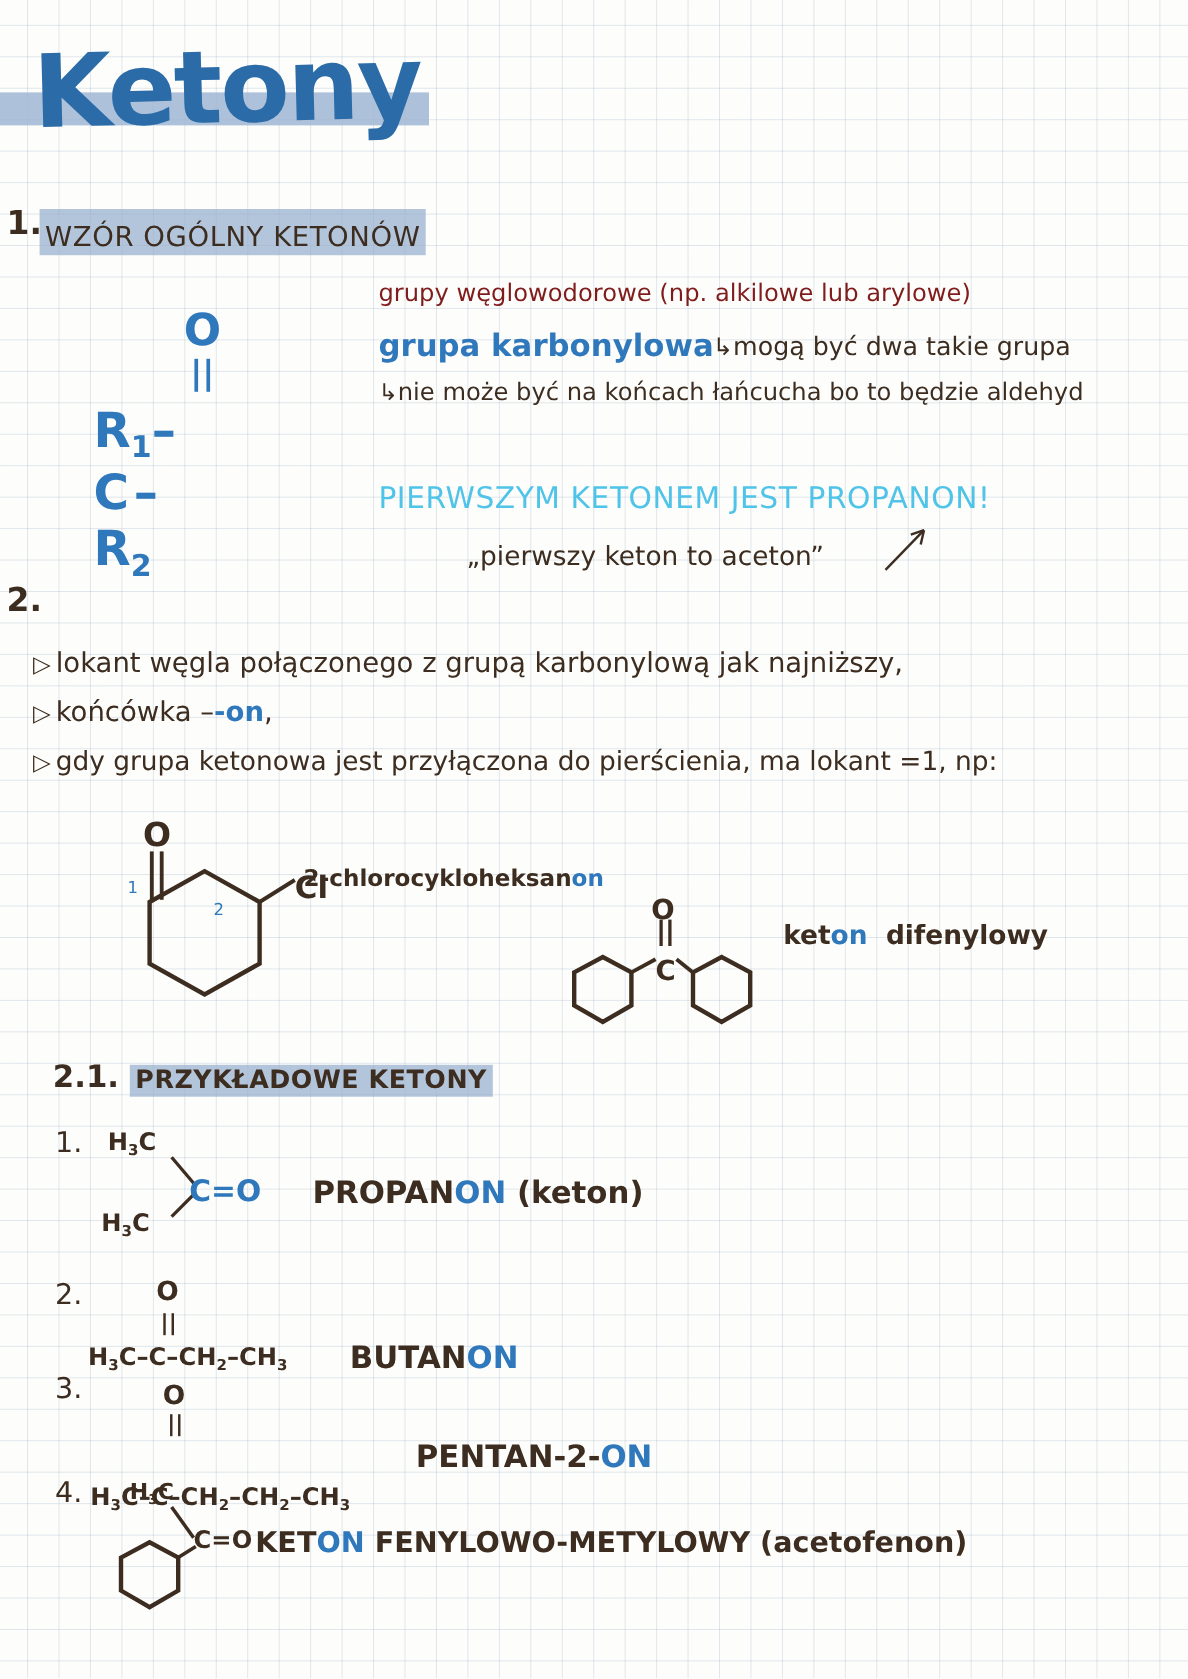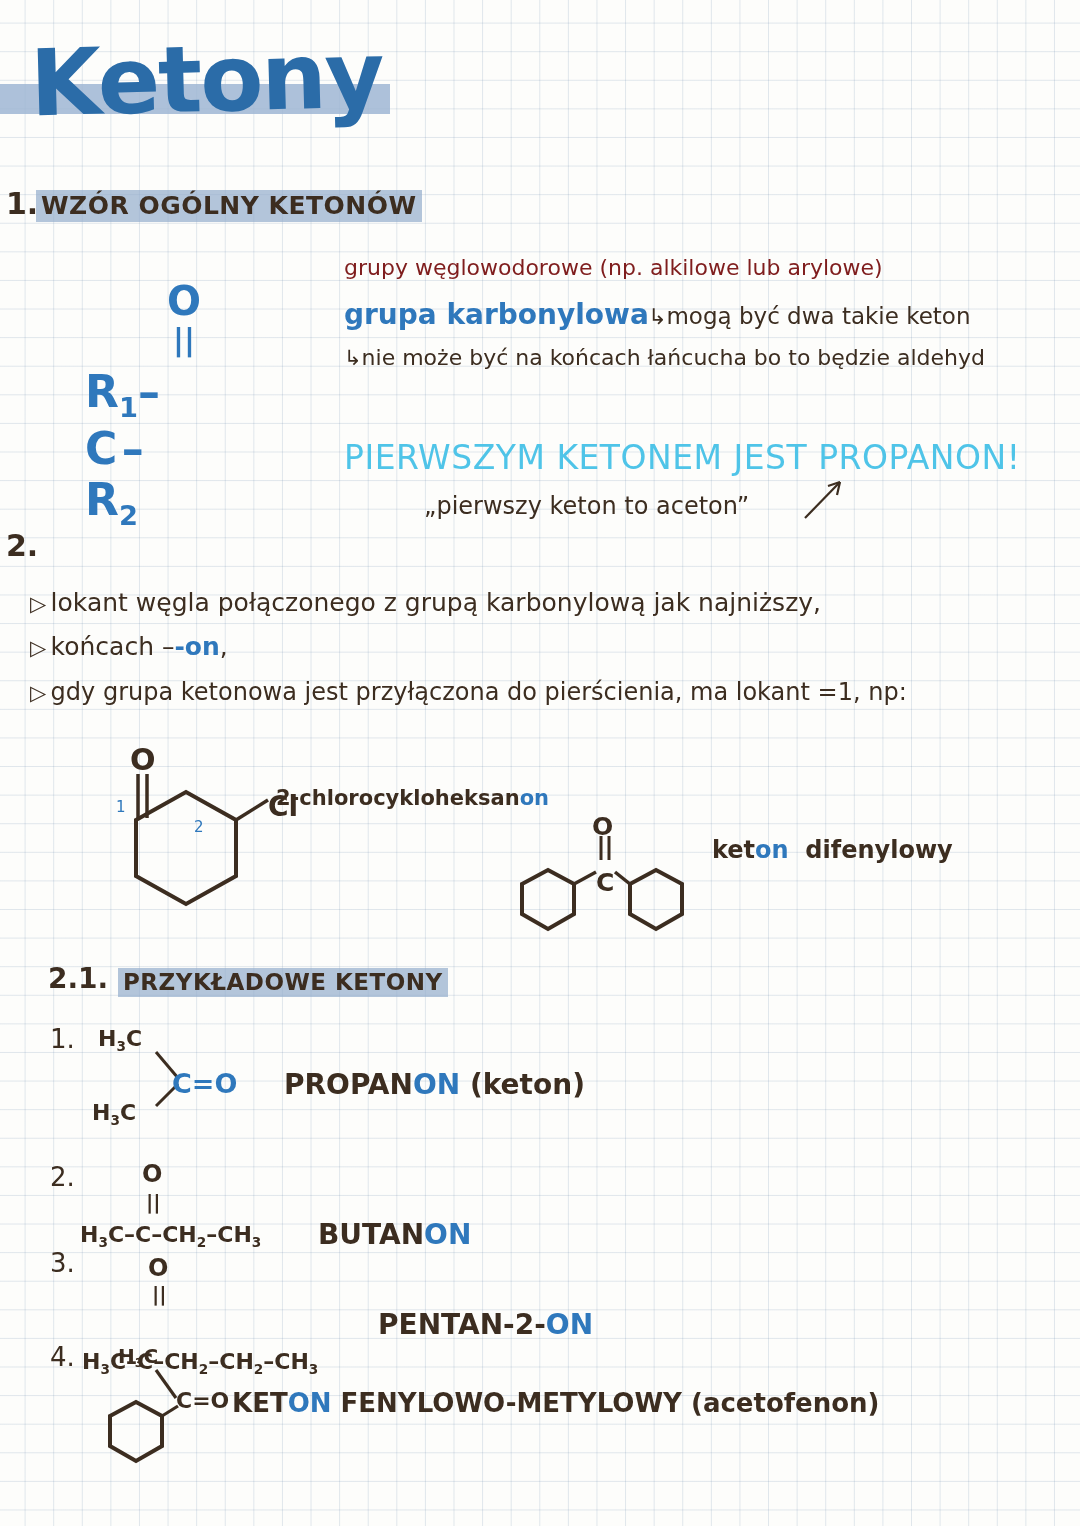--- a/index.html
+++ b/index.html
@@ -53,24 +53,24 @@
   .sec-num {
     font-family: "DejaVu Sans", sans-serif;
     font-size: 30px;
     color: #3c2d20;
     font-weight: bold;
   }
   .sec-title {
     font-family: "DejaVu Sans", sans-serif;
     font-size: 25px;
     color: #3c2d20;
-    font-weight: bold;
+    font-weight: normal;
     letter-spacing: .5px;
     background: rgba(150,175,205,0.72);
-    padding: 1px 5px 2px 5px;
+    padding: 11px 5px 2px 5px;
     display: inline-block;
   }
   .sub-title {
     font-family: "DejaVu Sans", sans-serif;
     font-size: 23px;
     color: #3c2d20;
     font-weight: bold;
     letter-spacing: .5px;
     background: rgba(150,175,205,0.72);
     padding: 1px 5px 2px 5px;
@@ -145,48 +145,48 @@
     <div class="abs chain" style="left:0px; top:88px;">
       <span>R</span><span class="sub">1</span>–<span>C</span> – <span>R</span><span class="sub">2</span>
     </div>
   </div>
 
   <div class="abs hand-blue" style="left:344px; top:255px; font-size:22px; color:#7f1d1d;">grupy węglowodorowe (np. alkilowe lub arylowe)</div>
 
   <div class="abs hand-blue" style="left:344px; top:298px; font-size:28px; font-weight:bold;">grupa karbonylowa</div>
 
   <div class="abs hand" style="left:648px; top:303px; font-size:23px;">
-    <span style="font-size:22px;">↳</span><span>mogą być dwa takie keton</span>
+    <span style="font-size:22px;">↳</span><span>mogą być dwa takie grupa</span>
   </div>
 
   <div class="abs hand" style="left:344px; top:345px; font-size:22px;">
     <span style="font-size:21px;">↳</span><span>nie może być na końcach łańcucha bo to będzie aldehyd</span>
   </div>
 
-  <div class="abs cyan" style="left:344px; top:438px; font-size:33px; letter-spacing:.5px;">PIERWSZYM KETONEM JEST PROPANON!</div>
+  <div class="abs cyan" style="left:344px; top:438px; font-size:27px; letter-spacing:.5px;">PIERWSZYM KETONEM JEST PROPANON!</div>
 
   <div class="abs hand" style="left:424px; top:492px; font-size:24px;">
     <span>„pierwszy keton to aceton”</span>
   </div>
 
   <svg class="abs" style="left:800px; top:470px;" width="60" height="60">
     <path d="M5,48 L40,12" stroke="#3c2d20" stroke-width="2.2" fill="none"></path>
     <path d="M40,12 L28,16 M40,12 L37,25" stroke="#3c2d20" stroke-width="2.2" fill="none"></path>
   </svg>
 
   <div class="abs sec-num" style="left:6px; top:528px;">2.</div>
 
   <div class="abs" style="left:30px; top:588px;">
     <span class="hand" style="font-size:21px;">▷</span>
     <span class="hand" style="font-size:25px;">lokant węgla połączonego z grupą karbonylową jak najniższy,</span>
   </div>
 
   <div class="abs" style="left:30px; top:632px;">
     <span class="hand" style="font-size:21px;">▷</span>
-    <span class="hand" style="font-size:25px;">końcach –</span><span class="hand blue-bold" style="font-size:25px;">-on</span><span class="hand" style="font-size:25px;">,</span>
+    <span class="hand" style="font-size:25px;">końcówka –</span><span class="hand blue-bold" style="font-size:25px;">-on</span><span class="hand" style="font-size:25px;">,</span>
   </div>
 
   <div class="abs" style="left:30px; top:678px;">
     <span class="hand" style="font-size:21px;">▷</span>
     <span class="hand" style="font-size:24px;">gdy grupa ketonowa jest przyłączona do pierścienia, ma lokant =1, np:</span>
   </div>
 
   <svg class="abs" style="left:78px; top:742px;" width="230" height="180">
 
     <polygon points="58,78 108,50 158,78 158,134 108,162 58,134" fill="none" stroke="#3c2d20" stroke-width="4"></polygon>

